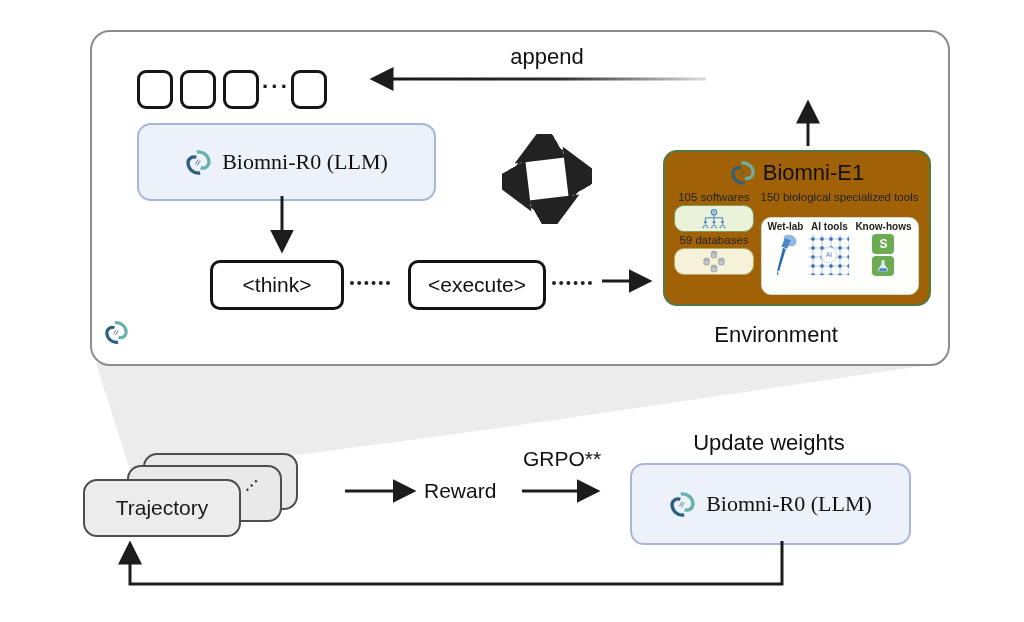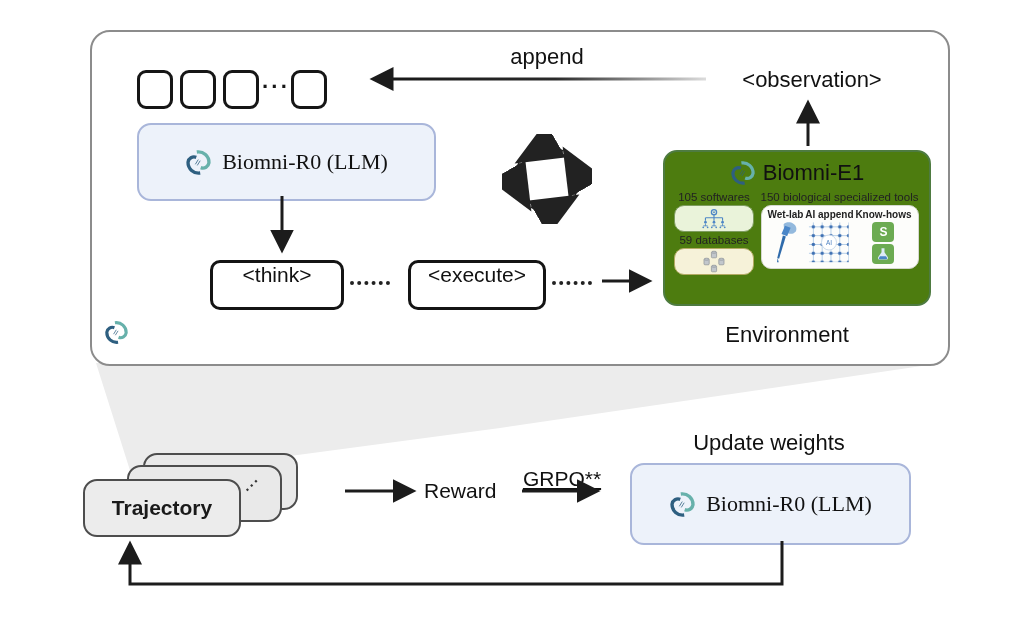--- a/index.html
+++ b/index.html
@@ -20,49 +20,49 @@
   }
   .ctx-dots{position:absolute;top:42px;font-size:22px;font-weight:700;letter-spacing:2px;color:#161616;}
   
   .llm-box{
     position:absolute;display:flex;align-items:center;justify-content:center;gap:10px;
     background:#edf2fa;border:2px solid #a9b6da;border-radius:14px;z-index:3;font-family:Liberation Serif, serif;
   }
   .llm-box .lbl{font-size:22px;font-weight:500;color:#111;}
   
   .tag-box{
-    position:absolute;display:flex;align-items:flex-start;justify-content:center;
+    position:absolute;display:flex;align-items:center;justify-content:center;
     border:3px solid #141414;border-radius:10px;background:#fff;
     font-size:21px;font-weight:500;color:#111;z-index:3;
   }
   .dotted-link{position:absolute;width:40px;height:0;border-top:4px dotted #222;z-index:3;}
   
   .big-label{position:absolute;font-size:21px;font-weight:500;color:#111;z-index:3;}
   .center-text{text-align:center;}
   
   .env-box{
-    left:663px;top:150px;width:268px;height:156px;background:#4d7c0f;
+    left:663px;top:150px;width:268px;height:156px;background:#a16207;
     border:2.5px solid #4e7b41;border-radius:14px;z-index:3;box-sizing:border-box;
     padding:5px 7px 6px 7px;
   }
   .env-header{display:flex;align-items:center;justify-content:center;gap:7px;height:32px;}
   .env-title{font-size:22px;font-weight:500;color:#111;}
   .env-cols{display:flex;gap:1px;margin-top:2px;}
   .env-left{width:84px;display:flex;flex-direction:column;align-items:center;}
   .env-right{flex:1;display:flex;flex-direction:column;align-items:center;}
   .env-small{font-size:11.5px;font-weight:500;color:#222;white-space:nowrap;}
   .mini-box{
     width:80px;height:27px;border-radius:10px;display:flex;align-items:center;justify-content:center;
     box-sizing:border-box;margin:2px 0;
   }
   .mini-green{background:#eaf3da;border:1.5px solid #7d9c5e;}
   .mini-yellow{background:#f6f2d9;border:1.5px solid #b3aa63;}
   .tools-box{
-    width:158px;height:64px;background:#fdfdfb;border:1.5px solid #d4d8cf;border-radius:10px;
-    display:flex;justify-content:space-between;padding:3px 6px;box-sizing:border-box;margin-top:2px;
+    width:158px;height:78px;background:#fdfdfb;border:1.5px solid #d4d8cf;border-radius:10px;
+    display:flex;justify-content:space-between;padding:3px 6px;box-sizing:border-box;margin-top:14px;
   }
   .tool-col{display:flex;flex-direction:column;align-items:center;}
   .tool-lbl{font-size:10px;font-weight:600;color:#222;white-space:nowrap;}
   .kh-badge{
     width:22px;height:20px;border-radius:4px;background:#6cab52;margin-top:2px;
     display:flex;align-items:center;justify-content:center;
     color:#fff;font-size:12px;font-weight:700;
   }
   
   .card{
@@ -116,21 +116,20 @@
   <div class="abs loop-box">
 
     <div class="ctx-square" style="left:45px;"></div>
     <div class="ctx-square" style="left:88px;"></div>
     <div class="ctx-square" style="left:131px;"></div>
     <div class="ctx-dots" style="left:170px;">···</div>
     <div class="ctx-square" style="left:199px;"></div>
 
     <div class="big-label" style="left:370px;top:12px;width:170px;text-align:center;font-size:22px;">append</div>
 
-    <div class="big-label" style="left:635px;top:35px;width:170px;text-align:center;font-size:22px;">&lt;observation&gt;</div>
 
     <div class="llm-box" style="left:45px;top:91px;width:295px;height:74px;">
       <svg width="27" height="27" viewBox="0 0 24 24">
         <path d="M10.5 2.7 A9.4 9.4 0 0 1 21.3 12.3 A5.4 5.4 0 0 1 14 16.6" fill="none" stroke="#67b1ab" stroke-width="3"></path>
         <path d="M13.5 21.3 A9.4 9.4 0 0 1 2.7 11.7 A5.4 5.4 0 0 1 10 7.4" fill="none" stroke="#2e5f80" stroke-width="3"></path>
         <path d="M9.2 13.6 L11.8 9.4 M10.9 14.6 L13.5 10.4" stroke="#2e5f80" stroke-width="0.7"></path>
       </svg>
       <span class="lbl">Biomni-R0 (LLM)</span>
     </div>
 
@@ -158,21 +157,21 @@
     <div class="dotted-link" style="left:460px;top:249px;"></div>
 
     <div class="abs" style="left:12px;top:288px;display:flex;align-items:center;gap:8px;">
       <svg width="25" height="25" viewBox="0 0 24 24">
         <path d="M10.5 2.7 A9.4 9.4 0 0 1 21.3 12.3 A5.4 5.4 0 0 1 14 16.6" fill="none" stroke="#67b1ab" stroke-width="3"></path>
         <path d="M13.5 21.3 A9.4 9.4 0 0 1 2.7 11.7 A5.4 5.4 0 0 1 10 7.4" fill="none" stroke="#2e5f80" stroke-width="3"></path>
         <path d="M9.2 13.6 L11.8 9.4 M10.9 14.6 L13.5 10.4" stroke="#2e5f80" stroke-width="0.7"></path>
       </svg>
     </div>
 
-    <div class="big-label" style="left:550px;top:290px;width:290px;text-align:center;font-size:22px;">Environment</div>
+    <div class="big-label" style="left:539px;top:290px;width:290px;text-align:center;font-size:22px;">Environment</div>
   </div>
 
   <div class="abs env-box">
     <div class="env-header">
       <svg width="26" height="26" viewBox="0 0 24 24">
         <path d="M10.5 2.7 A9.4 9.4 0 0 1 21.3 12.3 A5.4 5.4 0 0 1 14 16.6" fill="none" stroke="#67b1ab" stroke-width="3"></path>
         <path d="M13.5 21.3 A9.4 9.4 0 0 1 2.7 11.7 A5.4 5.4 0 0 1 10 7.4" fill="none" stroke="#2e5f80" stroke-width="3"></path>
         <path d="M9.2 13.6 L11.8 9.4 M10.9 14.6 L13.5 10.4" stroke="#2e5f80" stroke-width="0.7"></path>
       </svg>
       <span class="env-title">Biomni-E1</span>
@@ -227,21 +226,21 @@
           <div class="tool-col">
             <span class="tool-lbl">Wet-lab</span>
             <svg width="34" height="46" viewBox="0 0 24 32">
               <path d="M11 3 C13.5 0.5 19 1.5 20 5.5 C20.8 8.8 17 11 13.8 9.2 L11.4 7.2 Z" fill="#93b9dd"></path>
               <path d="M9.5 10 L13.5 11.5 L16 5.5 L12 4 Z" fill="#4a86c8"></path>
               <path d="M10.5 11 L6.5 27 L7.8 27.5 L12.6 11.8 Z" fill="#2f6bab"></path>
               <path d="M6.8 27 L6.3 30 L7.5 30 Z" fill="#2f6bab"></path>
             </svg>
           </div>
           <div class="tool-col">
-            <span class="tool-lbl">AI append</span>
+            <span class="tool-lbl">AI tools</span>
             <svg width="46" height="46" viewBox="0 0 24 24">
               <defs>
                 <pattern id="nn" x="1.3" y="1.3" width="4.7" height="4.7" patternUnits="userSpaceOnUse">
                   <line x1="0" y1="2.35" x2="4.7" y2="2.35" stroke="#b3cde8" stroke-width="0.5"></line>
                   <line x1="2.35" y1="0" x2="2.35" y2="4.7" stroke="#b3cde8" stroke-width="0.5"></line>
                   <circle cx="2.35" cy="2.35" r="0.95" fill="#3d6fb2"></circle>
                 </pattern>
               </defs>
               <rect x="1.3" y="1.3" width="21.2" height="21.2" fill="url(#nn)"></rect>
               <circle cx="12" cy="12" r="4" fill="#ffffff" stroke="#c9d8ea" stroke-width="0.5"></circle>
@@ -262,25 +261,25 @@
           </div>
         </div>
       </div>
     </div>
   </div>
 
   <div class="card" style="left:143px;top:453px;z-index:5;"></div>
   <div class="card" style="left:127px;top:465px;z-index:6;"></div>
   <div class="card-dots">···</div>
   <div class="card" style="left:83px;top:479px;width:158px;height:58px;background:#ececec;z-index:7;">
-    <span style="font-size:21px;font-weight:700;">Trajectory</span>
+    <span style="font-size:21px;font-weight:400;">Trajectory</span>
   </div>
 
   <div class="big-label" style="left:424px;top:479px;">Reward</div>
-  <div class="big-label center-text" style="left:518px;top:467px;width:88px;text-decoration:underline;">GRPO**</div>
+  <div class="big-label center-text" style="left:518px;top:447px;width:88px;">GRPO**</div>
   <div class="big-label center-text" style="left:688px;top:430px;width:162px;font-size:22px;">Update weights</div>
 
   <div class="llm-box" style="left:630px;top:463px;width:277px;height:78px;">
     <svg width="27" height="27" viewBox="0 0 24 24">
       <path d="M10.5 2.7 A9.4 9.4 0 0 1 21.3 12.3 A5.4 5.4 0 0 1 14 16.6" fill="none" stroke="#67b1ab" stroke-width="3"></path>
       <path d="M13.5 21.3 A9.4 9.4 0 0 1 2.7 11.7 A5.4 5.4 0 0 1 10 7.4" fill="none" stroke="#2e5f80" stroke-width="3"></path>
       <path d="M9.2 13.6 L11.8 9.4 M10.9 14.6 L13.5 10.4" stroke="#2e5f80" stroke-width="0.7"></path>
     </svg>
     <span class="lbl">Biomni-R0 (LLM)</span>
   </div>

